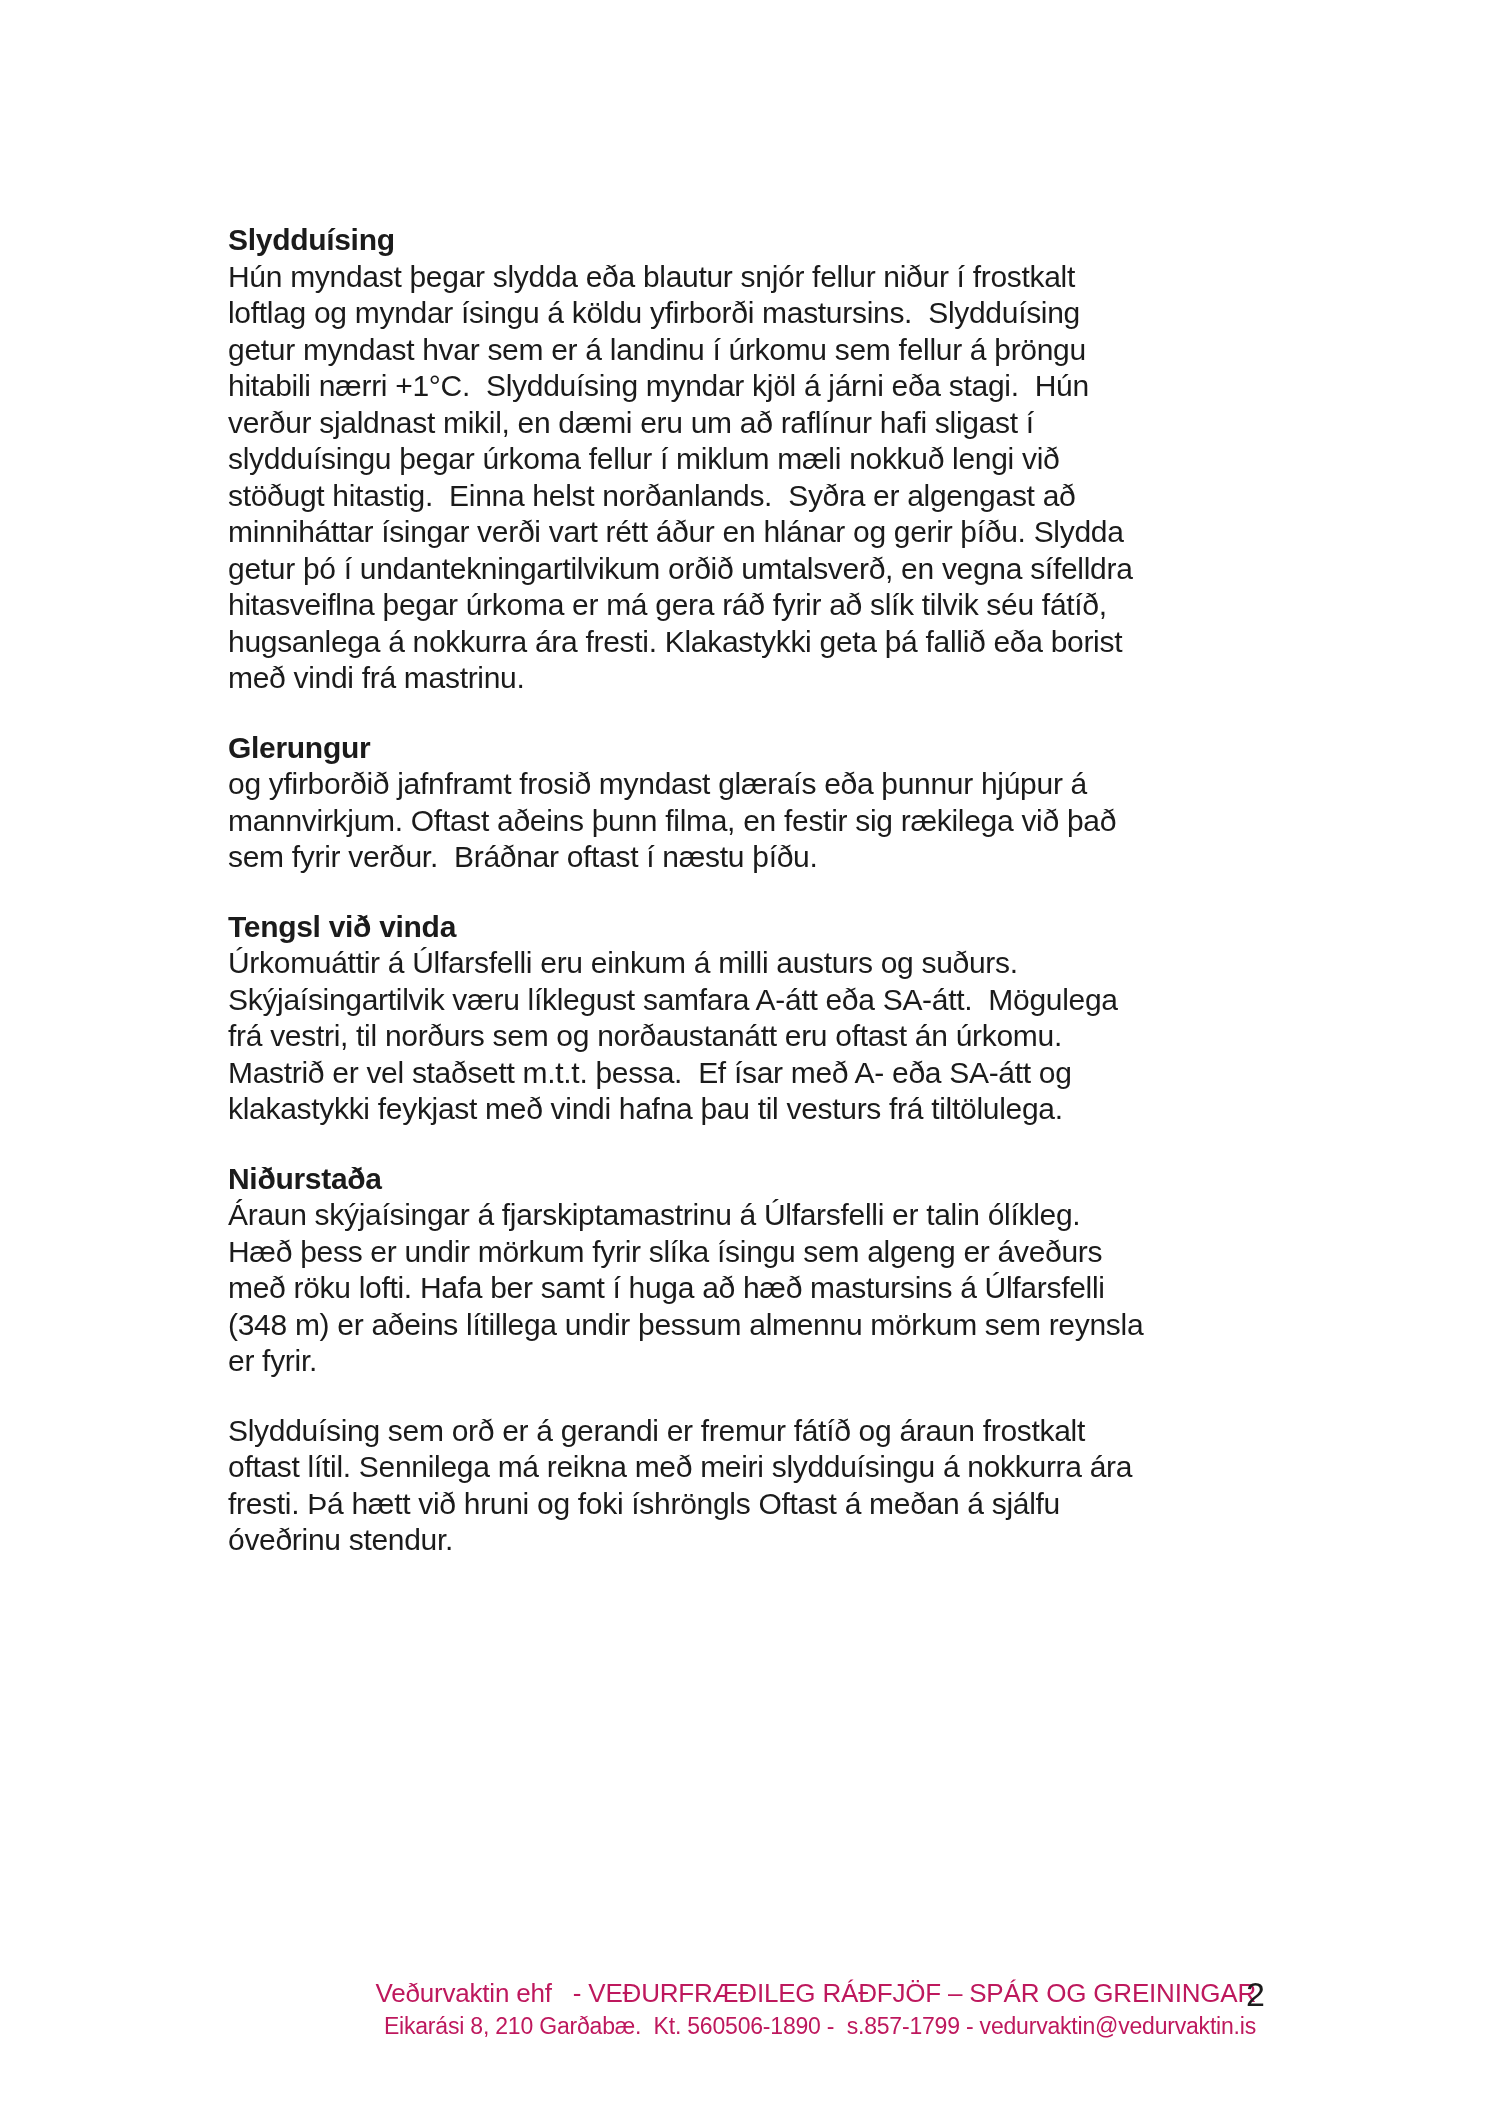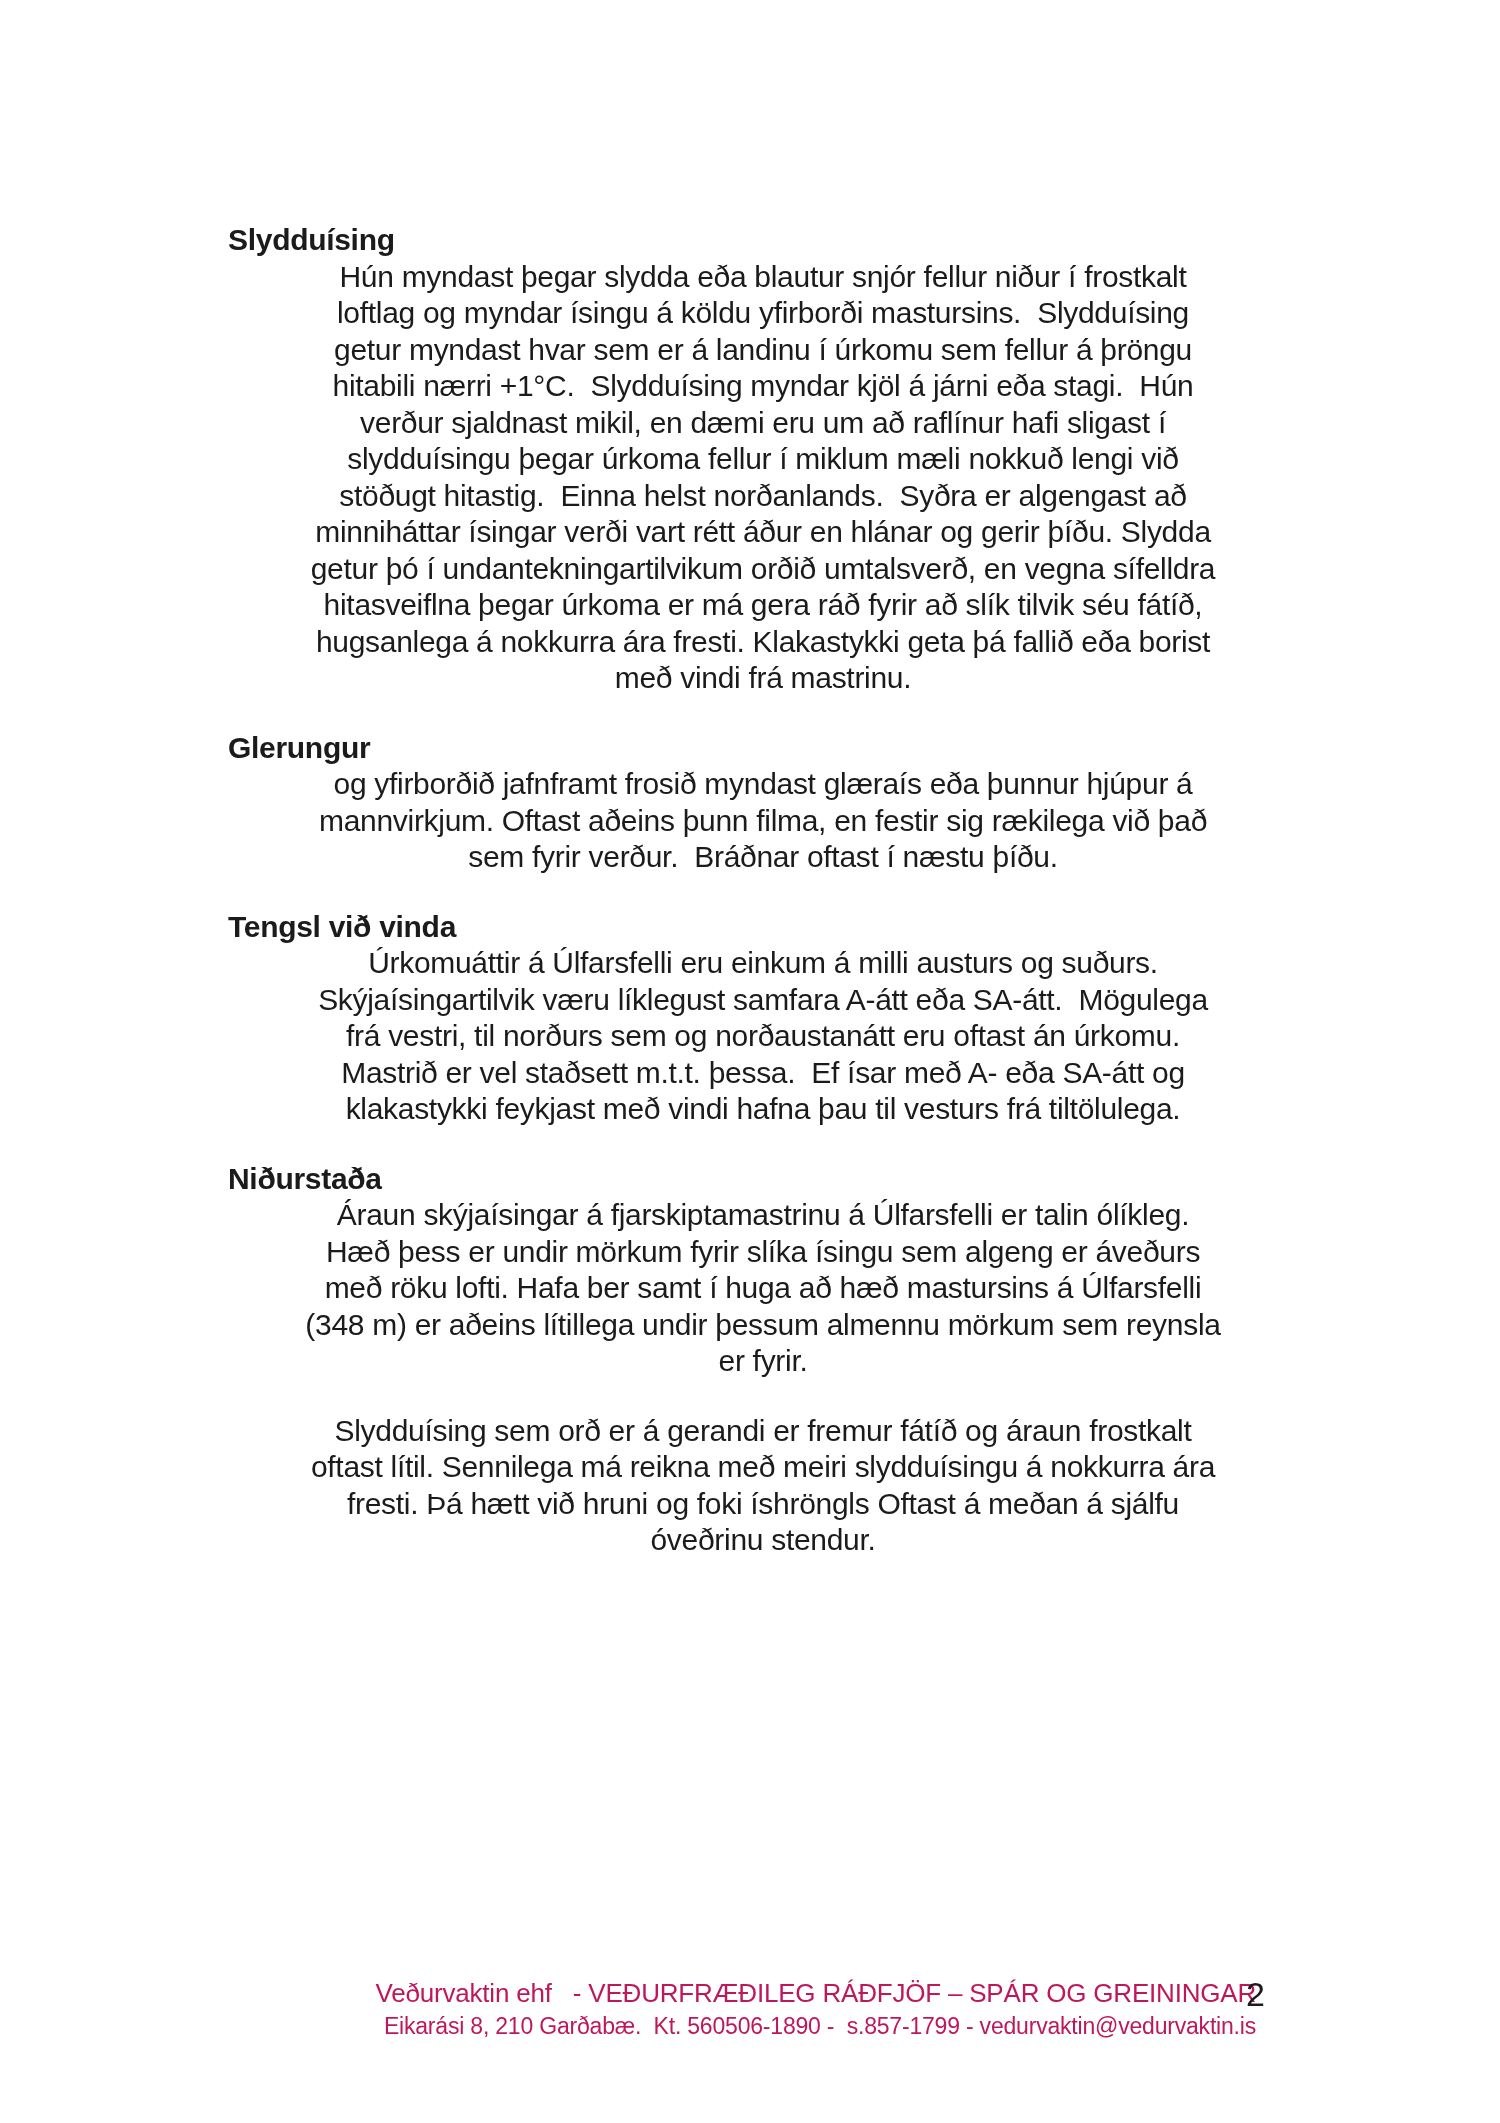--- a/index.html
+++ b/index.html
@@ -27,21 +27,20 @@
   }
   .section {
     margin: 0 0 33px 0;
   }
   .heading {
     font-weight: bold;
     white-space: pre;
   }
   .line {
     white-space: pre;
-    text-align: center;
   }
   .footer {
     position: absolute;
     left: 196px;
     top: 1976px;
     width: 1060px;
     text-align: right;
     color: #be185d;
     letter-spacing: -0.2px;
   }

